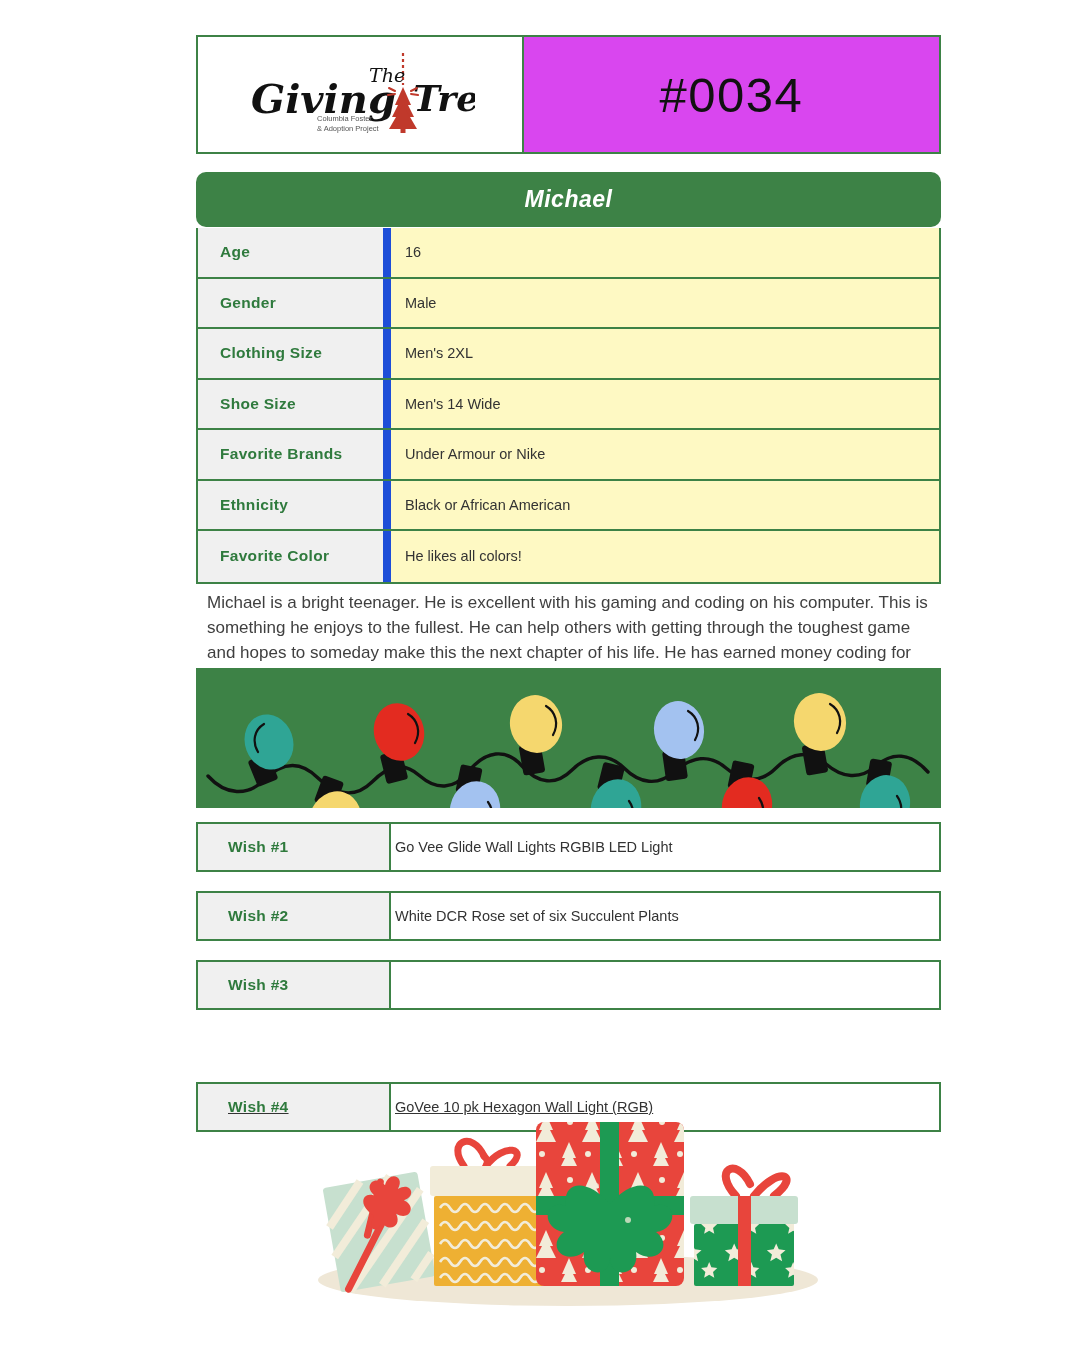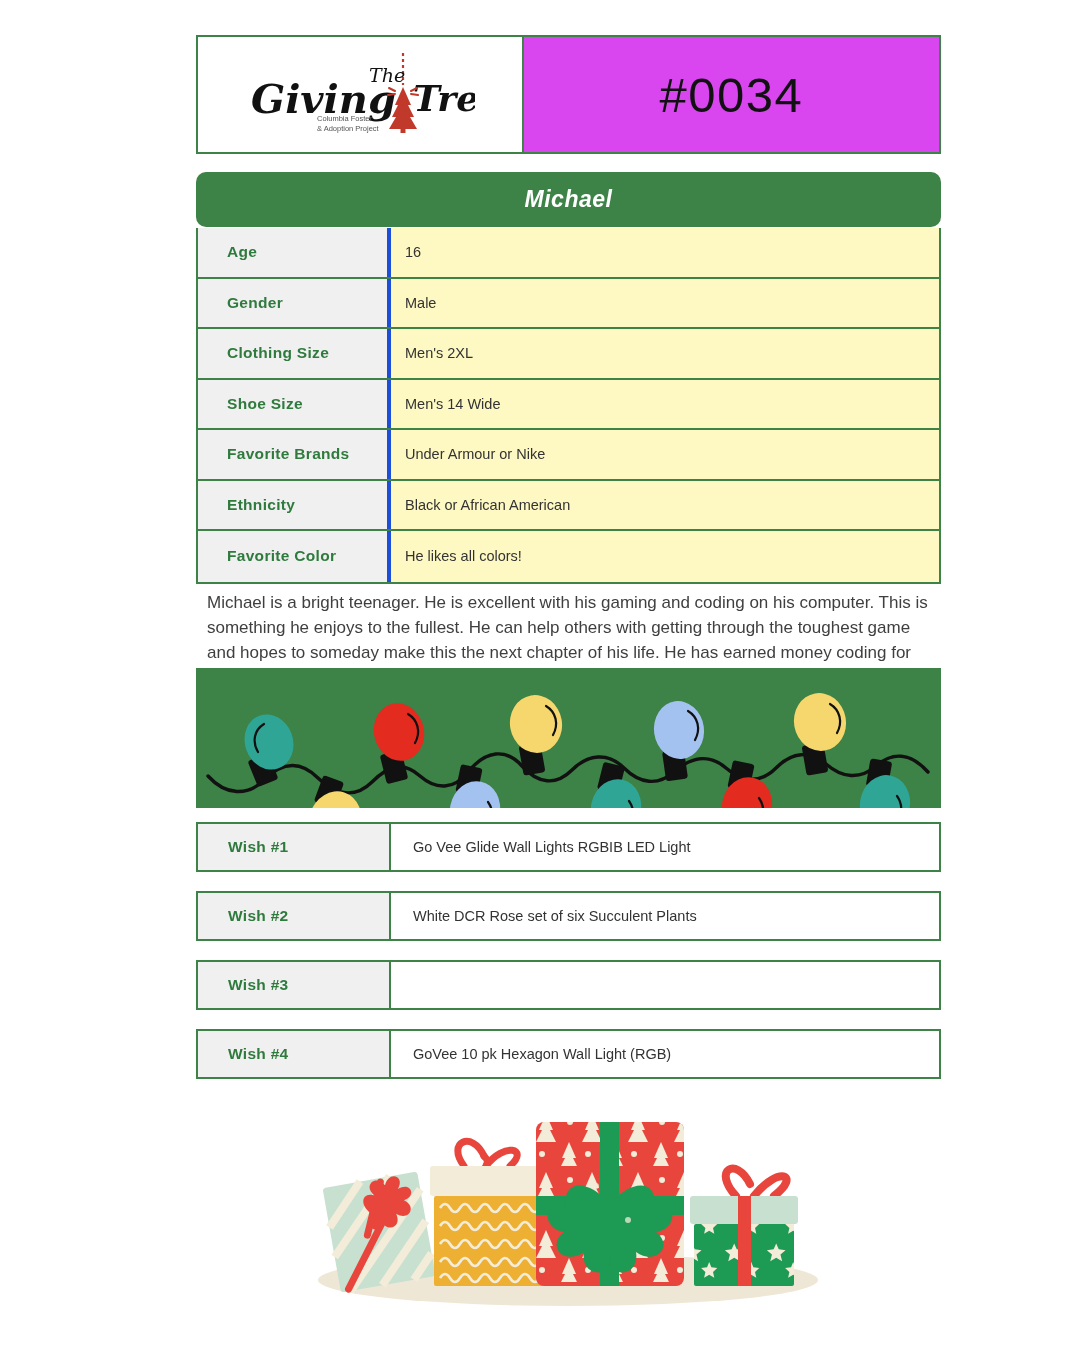--- a/index.html
+++ b/index.html
@@ -100,25 +100,25 @@
   .info-row {
     display: flex;
     height: 50.5px;
     border-bottom: 2px solid #3d8246;
     box-sizing: border-box;
   }
   .info-row:last-child { border-bottom: none; }
   .info-label {
     width: 193px;
     background: #f0f0f0;
-    border-right: 4px solid #1d4ed8;
-    box-sizing: border-box;
-    display: flex;
-    align-items: center;
-    padding-left: 29px;
+    border-right: 8px solid #1d4ed8;
+    box-sizing: border-box;
+    display: flex;
+    align-items: center;
+    padding-left: 22px;
     color: #2f7a3d;
     font-weight: bold;
     font-size: 15.5px;
     letter-spacing: 0.3px;
   }
   .info-value {
     flex: 1;
     background: #fef9c3;
     display: flex;
     align-items: center;
@@ -171,28 +171,28 @@
     color: #2f7a3d;
     font-weight: bold;
     font-size: 15.5px;
     letter-spacing: 0.3px;
   }
   .wish-value {
     flex: 1;
     background: #ffffff;
     display: flex;
     align-items: center;
-    padding-left: 22px;
+    padding-left: 4px;
     color: #333333;
     font-size: 14.5px;
   }
   #wish-0 { top: 822px; }
   #wish-1 { top: 891px; }
   #wish-2 { top: 960px; }
-  #wish-3 { top: 1029px; }
+  #wish-3 { top: 1082px; text-decoration: underline; }
 
   
   .gifts {
     position: absolute;
     left: 276px;
     top: 1108px;
     width: 528px;
     height: 205px;
   }
   .gifts svg { display: block; }

